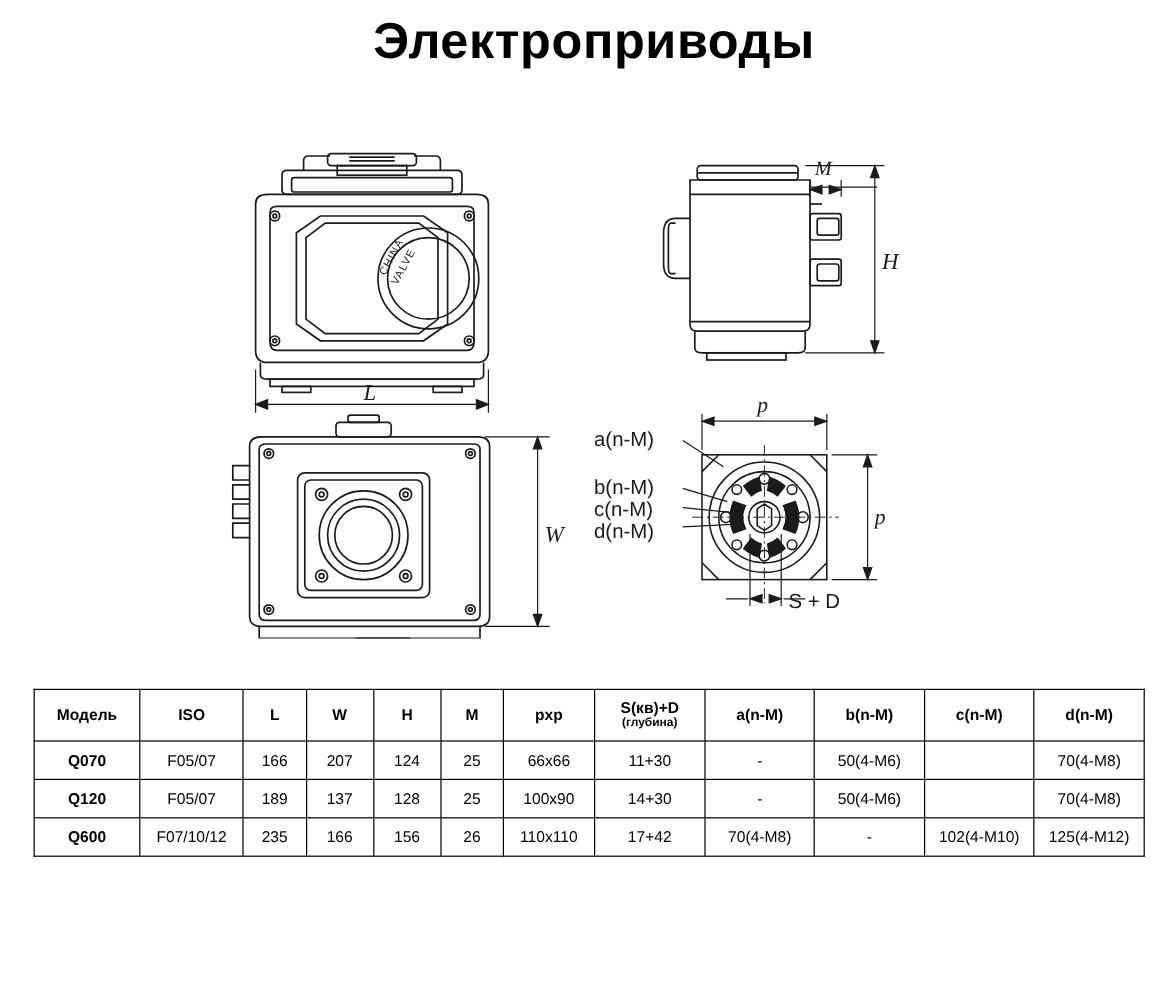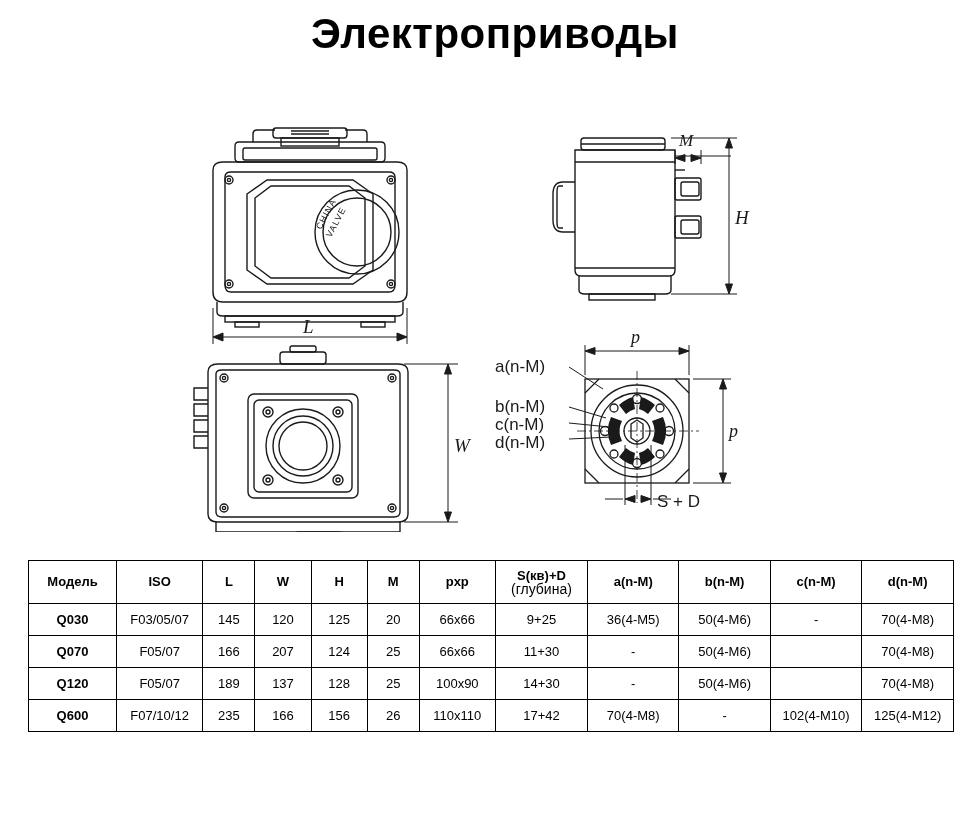--- a/index.html
+++ b/index.html
@@ -37,21 +37,21 @@
   }
   .drawing-cell {
     position: absolute;
   }
   svg { display: block; }
 
   
   .table-wrap {
     position: absolute;
     left: 28px;
-    top: 560px;
+    top: 574px;
     width: 899px;
   }
   table.spec {
     border-collapse: collapse;
     width: 926px;
     font-size: 13px;
   }
   table.spec th, table.spec td {
     border: 1px solid #000000;
     text-align: center;
@@ -61,22 +61,22 @@
   }
   table.spec th {
     font-weight: bold;
     font-size: 13px;
     height: 42px;
   }
   table.spec td.model {
     font-weight: bold;
   }
   .th-sub {
-    font-size: 14px;
-    font-weight: normal;
+    font-size: 10px;
+    font-weight: bold;
     display: block;
     line-height: 12px;
   }
   .th-main {
     display: block;
     line-height: 14px;
   }
 </style>
 </head>
 <body>
@@ -363,34 +363,20 @@
             </th>
           <th style="width:92px">
               <span class="th-main">c(n-M)</span>
             </th>
           <th style="width:92px">
               <span class="th-main">d(n-M)</span>
             </th>
         </tr>
       </thead>
       <tbody id="spec-body">
-          <tr>
-            <td class="model">Q030</td>
-            <td>F03/05/07</td>
-            <td>145</td>
-            <td>120</td>
-            <td>125</td>
-            <td>20</td>
-            <td>66x66</td>
-            <td>9+25</td>
-            <td>36(4-M5)</td>
-            <td>50(4-M6)</td>
-            <td>-</td>
-            <td>70(4-M8)</td>
-          </tr>
           <tr>
             <td class="model">Q070</td>
             <td>F05/07</td>
             <td>166</td>
             <td>207</td>
             <td>124</td>
             <td>25</td>
             <td>66x66</td>
             <td>11+30</td>
             <td>-</td>

